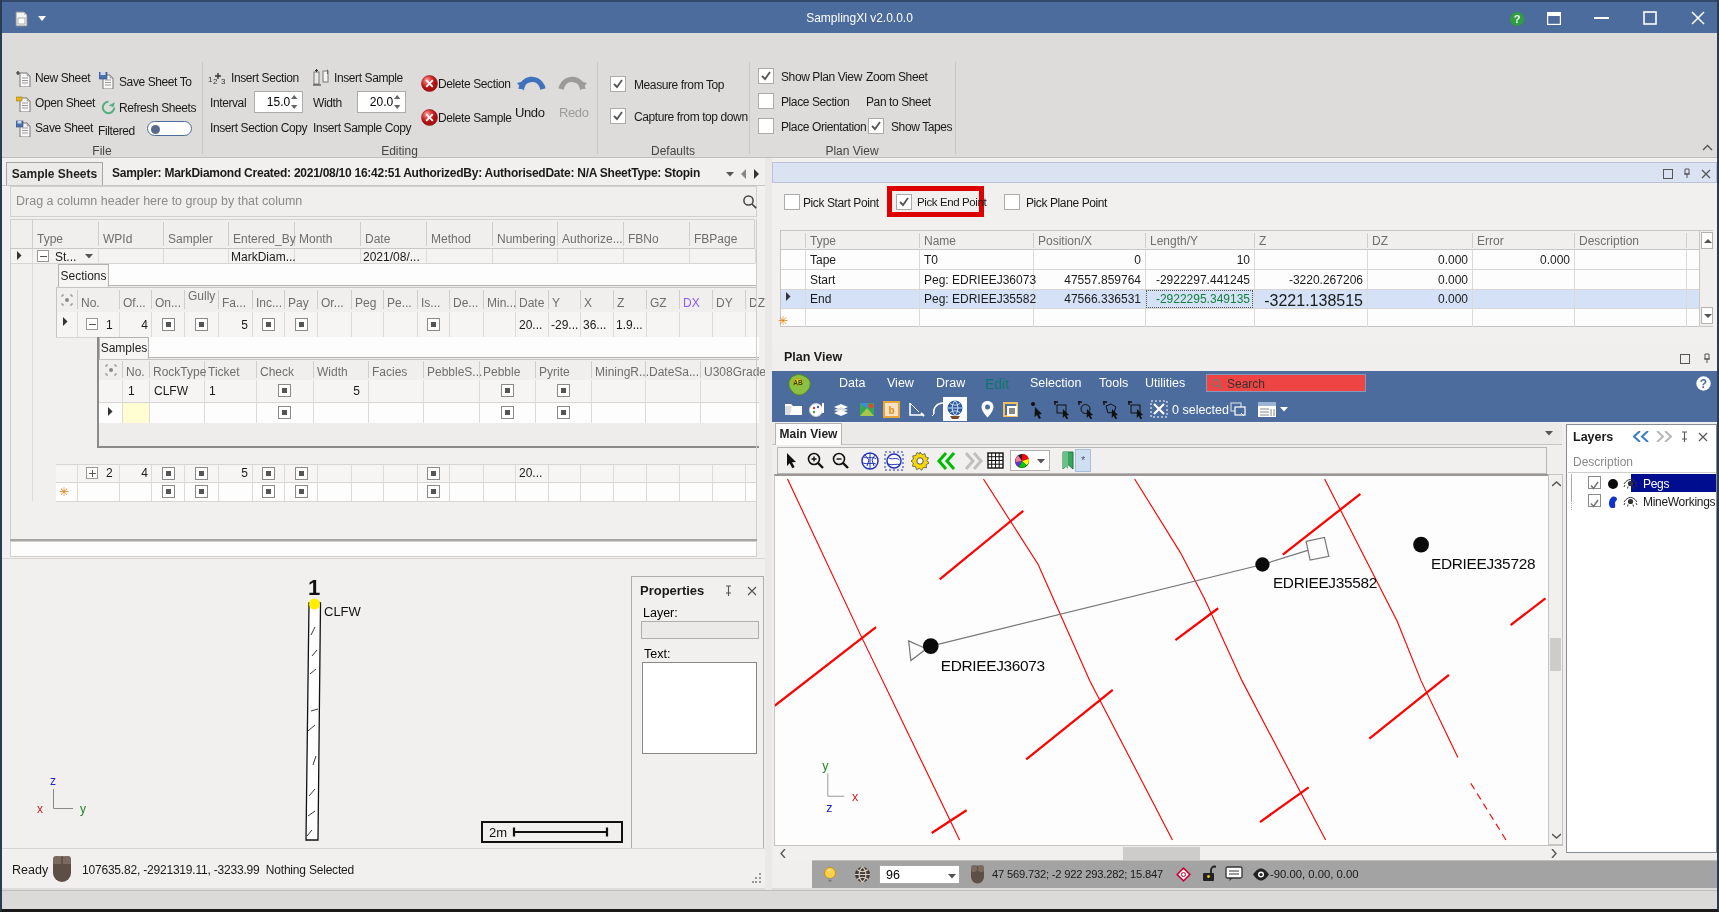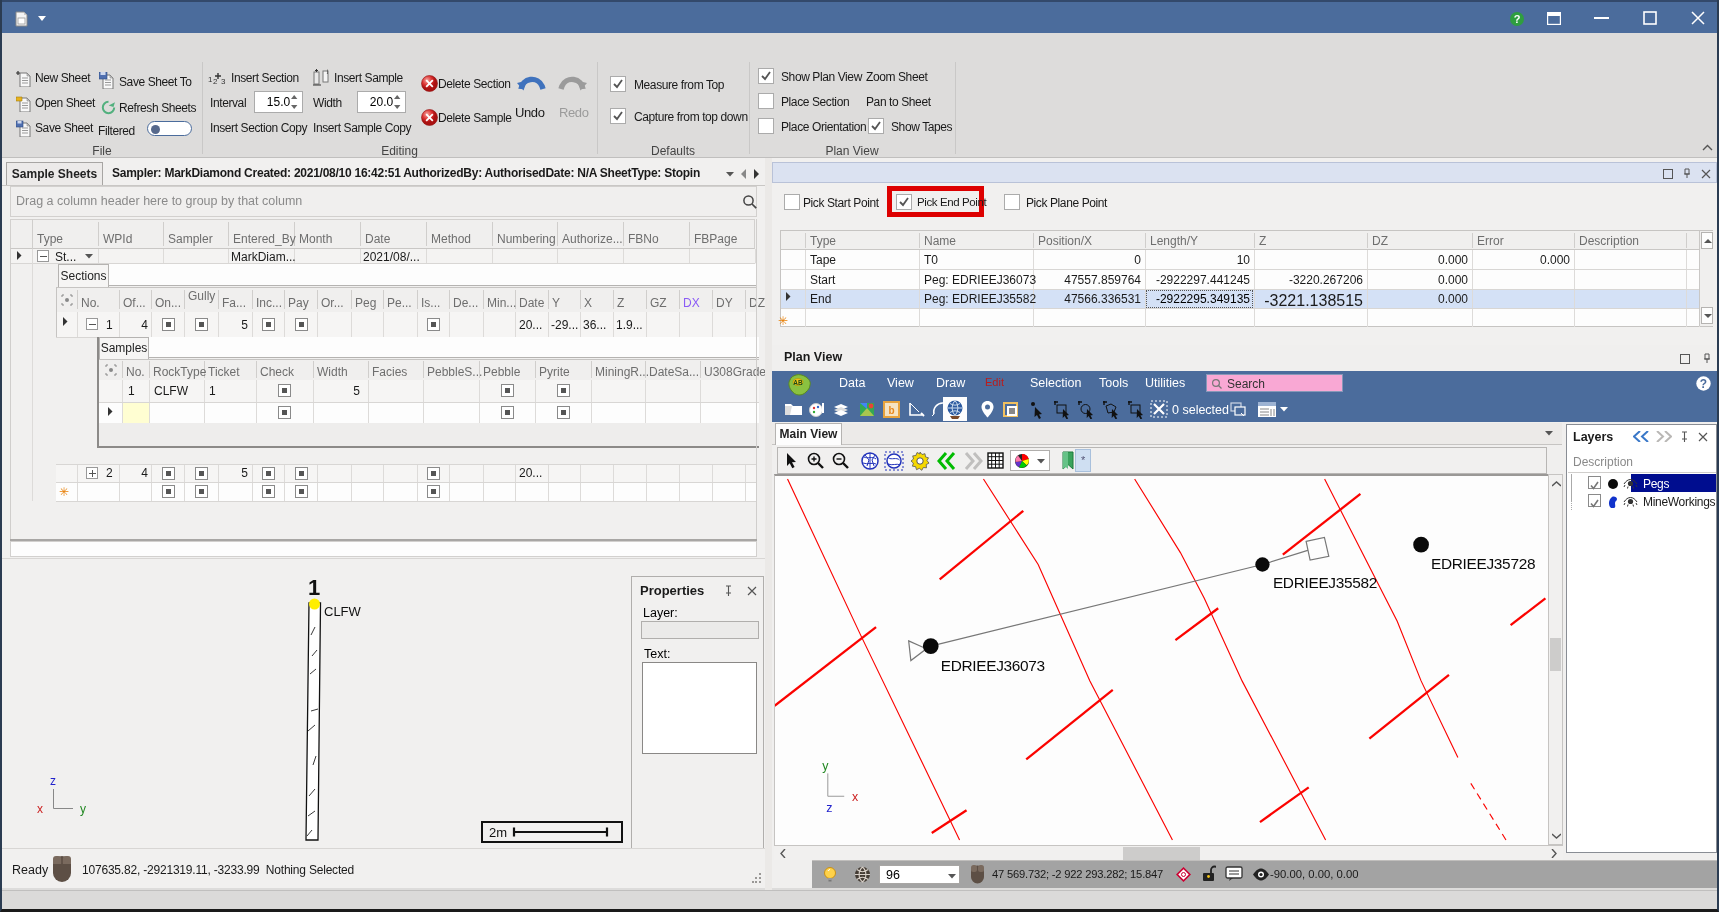--- a/index.html
+++ b/index.html
@@ -26,20 +26,21 @@
 
 <div id="titlebar">
   <svg class="abs" style="left:13px;top:9px" width="13" height="16" viewBox="0 0 13 16">
         <path d="M1 1h8l3 3v11H1z" fill="#f4f4f4" stroke="#888" stroke-width="1"></path>
         <path d="M9 1l3 3H9z" fill="#ccc"></path>
         <rect x="3" y="7" width="7" height="6" fill="#fff" stroke="#999" stroke-width="0.8"></rect>
       </svg>
   <svg class="abs" style="left:36px;top:14px" width="9" height="6">
         <path d="M0 0h8L4 5z" fill="#fff"></path>
       </svg>
+  <div class="abs" style="left:0;right:0;top:9px;text-align:center;color:#fff;font-size:12px;">SamplingXl v2.0.0.0</div>
   <svg class="abs" style="left:1508px;top:10px" width="14" height="14">
         <circle cx="7" cy="7" r="7" fill="#2f9e3f"></circle>
         <text x="7" y="11" font-size="11" font-weight="bold" text-anchor="middle" fill="#fff">?</text>
       </svg>
   <svg class="abs" style="left:1545px;top:10px" width="14" height="13">
         <rect x="0.5" y="0.5" width="13" height="12" fill="none" stroke="#fff" stroke-width="1.4"></rect>
         <rect x="0" y="0" width="14" height="4" fill="#fff"></rect>
         <path d="M7 10V5M4.8 7.2L7 5l2.2 2.2" stroke="#4b6c9c" stroke-width="1.4" fill="none"></path>
       </svg>
   <div class="abs" style="left:1592px;top:15px;width:15px;height:2px;background:#fff"></div>
@@ -657,21 +658,21 @@
         <div class="abs" style="left:152px;top:134px;font-size:12px;color:#1a1a1a;white-space:nowrap;">Peg: EDRIEEJ35582</div>
         <div class="abs" style="right:576px;top:95px;font-size:12px;color:#1a1a1a;white-space:nowrap;">0</div>
         <div class="abs" style="right:467px;top:95px;font-size:12px;color:#1a1a1a;white-space:nowrap;">10</div>
         <div class="abs" style="right:249px;top:95px;font-size:12px;color:#1a1a1a;white-space:nowrap;">0.000</div>
         <div class="abs" style="right:147px;top:95px;font-size:12px;color:#1a1a1a;white-space:nowrap;">0.000</div>
         <div class="abs" style="right:576px;top:114.5px;font-size:12px;color:#1a1a1a;white-space:nowrap;">47557.859764</div>
         <div class="abs" style="right:467px;top:114.5px;font-size:12px;color:#1a1a1a;white-space:nowrap;">-2922297.441245</div>
         <div class="abs" style="right:354px;top:114.5px;font-size:12px;color:#1a1a1a;white-space:nowrap;">-3220.267206</div>
         <div class="abs" style="right:249px;top:114.5px;font-size:12px;color:#1a1a1a;white-space:nowrap;">0.000</div>
         <div class="abs" style="right:576px;top:134px;font-size:12px;color:#1a1a1a;white-space:nowrap;">47566.336531</div>
-        <div class="abs" style="right:467px;top:134px;font-size:12px;color:#000000;white-space:nowrap;text-align:right;">-2922295.349135</div>
+        <div class="abs" style="right:467px;top:134px;font-size:12px;color:#15803d;white-space:nowrap;text-align:right;">-2922295.349135</div>
         <div class="abs" style="right:354px;top:134px;font-size:16px;color:#1a1a1a;white-space:nowrap;">-3221.138515</div>
         <div class="abs" style="right:249px;top:134px;font-size:12px;color:#1a1a1a;white-space:nowrap;">0.000</div>
         <div class="abs" style="left:374px;top:131.5px;width:107px;height:18px;border:1px dotted #555;"></div>
         <svg class="abs" style="left:14px;top:134px" width="5" height="9">
           <path d="M0 0v9l4.5-4.5z" fill="#333"></path>
         </svg>
         <div class="abs" style="left:927px;top:73px;width:14px;height:95px;background:#f0efee;border-left:1px solid #c9c7c5;">
           <div class="abs" style="left:1px;top:1px;width:12px;height:17px;background:#fdfdfd;border:1px solid #b5b3b1;">
             <svg class="abs" style="left:2px;top:5px" width="8" height="6">
               <path d="M0 5l4-4 4 4z" fill="#555"></path>
@@ -698,25 +699,25 @@
 
   <div class="abs" style="left:0;top:26px;width:945px;height:51px;background:#4b6c9c;"></div>
   <svg class="abs" style="left:16px;top:29px" width="24" height="22" viewBox="0 0 24 22">
         <path d="M8 1c3-1 7 0 10 2 3 2 5 5 4 8 0 3-2 5-4 7-2 2-4 3-7 3-3 0-6-2-8-5C1 13 0 9 2 6 3 3 5 2 8 1z" fill="#8ac140" stroke="#5a8a20"></path>
         <ellipse cx="10" cy="8" rx="5" ry="3.4" fill="#f5c518" stroke="#b08a00" stroke-width=".6"></ellipse>
         <text x="10" y="10.5" font-size="6.5" font-weight="bold" text-anchor="middle" fill="#1a4a1a">AB</text>
       </svg>
   <div class="abs" style="left:67px;top:31px;color:#fff;font-size:12.5px;">Data</div>
   <div class="abs" style="left:115px;top:31px;color:#fff;font-size:12.5px;">View</div>
   <div class="abs" style="left:164px;top:31px;color:#fff;font-size:12.5px;">Draw</div>
-  <div class="abs" style="left:213px;top:31px;color:#b91c1c;font-size:11px;">Edit</div>
+  <div class="abs" style="left:213px;top:31px;color:#0f766e;font-size:14px;">Edit</div>
   <div class="abs" style="left:258px;top:31px;color:#fff;font-size:12.5px;">Selection</div>
   <div class="abs" style="left:327px;top:31px;color:#fff;font-size:12.5px;">Tools</div>
   <div class="abs" style="left:373px;top:31px;color:#fff;font-size:12.5px;">Utilities</div>
-  <div class="abs" style="left:434px;top:29px;width:137px;height:18px;background:#f9a8d4;border:1px solid #8898b8;">
+  <div class="abs" style="left:434px;top:29px;width:160px;height:18px;background:#ef4444;border:1px solid #8898b8;">
      <svg class="abs" style="left:4px;top:3px" width="12" height="12" viewBox="0 0 12 12">
           <circle cx="5" cy="5" r="3.4" fill="none" stroke="#777" stroke-width="1.2"></circle>
           <path d="M7.5 7.5l3 3" stroke="#777" stroke-width="1.2"></path>
         </svg>
      <div class="abs" style="left:20px;top:2px;font-size:12px;color:#333">Search</div>
   </div>
   <svg class="abs" style="left:924px;top:31px" width="15" height="15">
         <circle cx="7.5" cy="7.5" r="7.2" fill="#fff"></circle>
         <text x="7.5" y="12" font-size="12" font-weight="bold" text-anchor="middle" fill="#4b6c9c">?</text>
       </svg>

